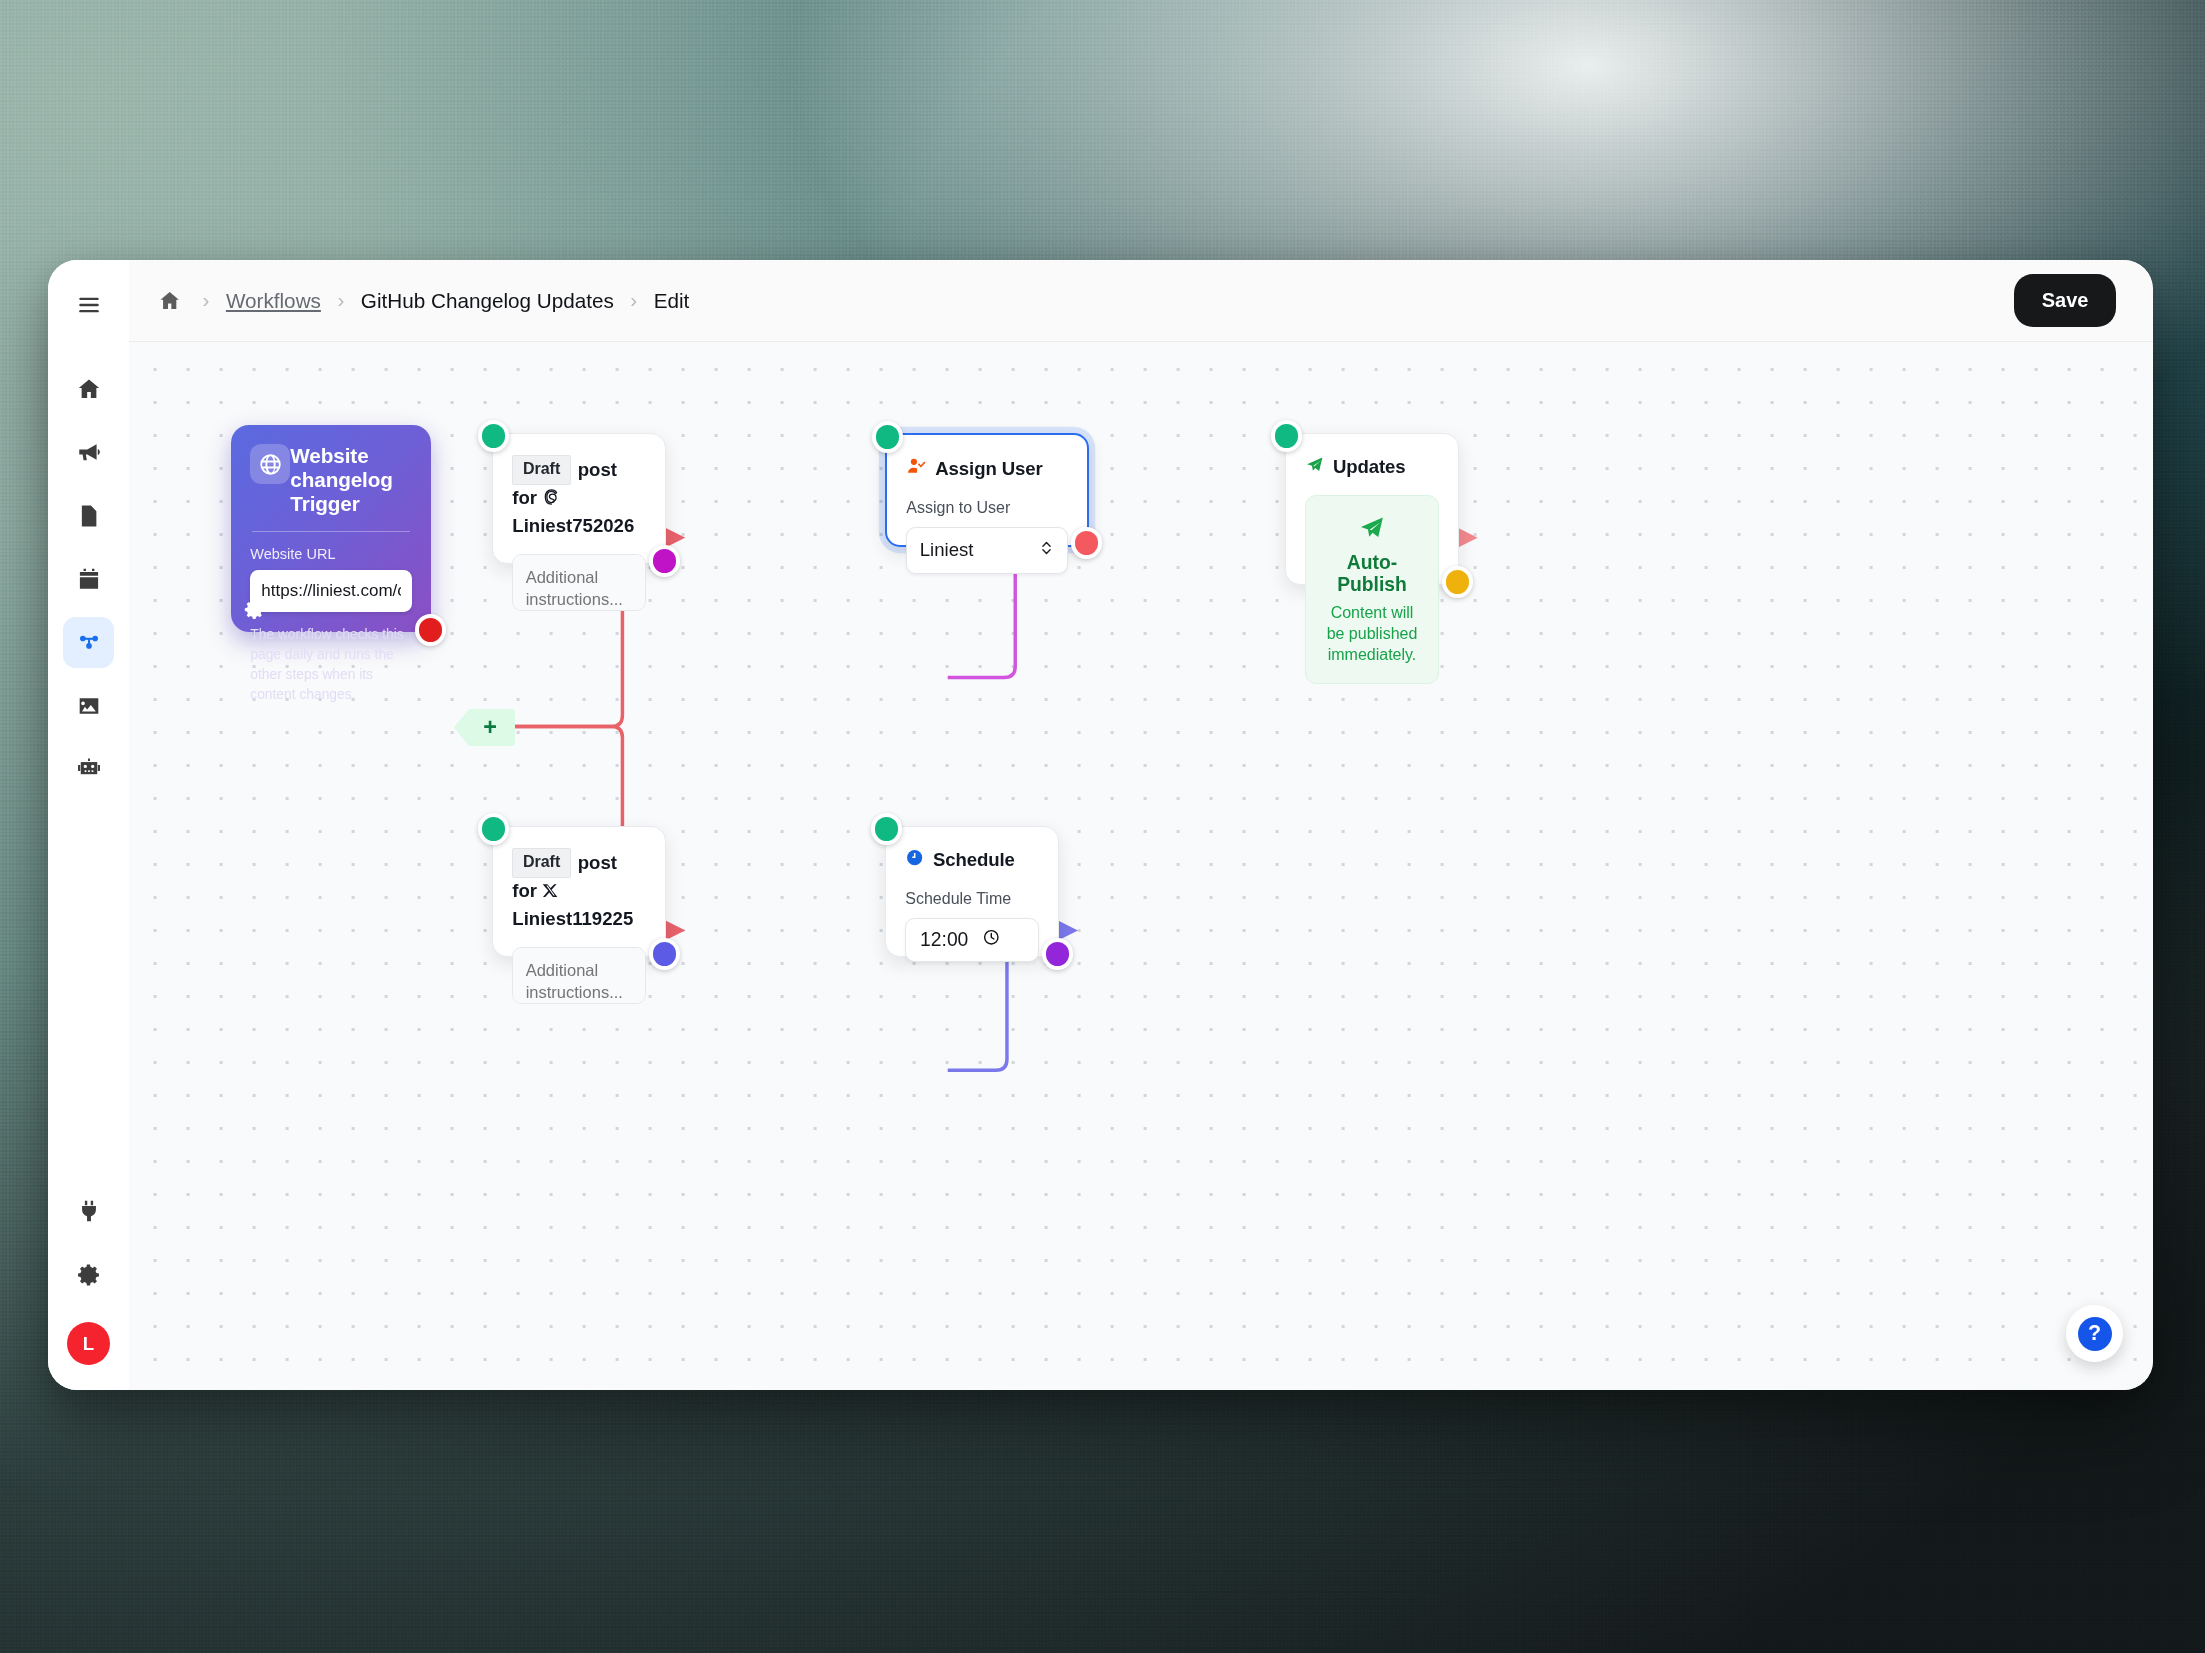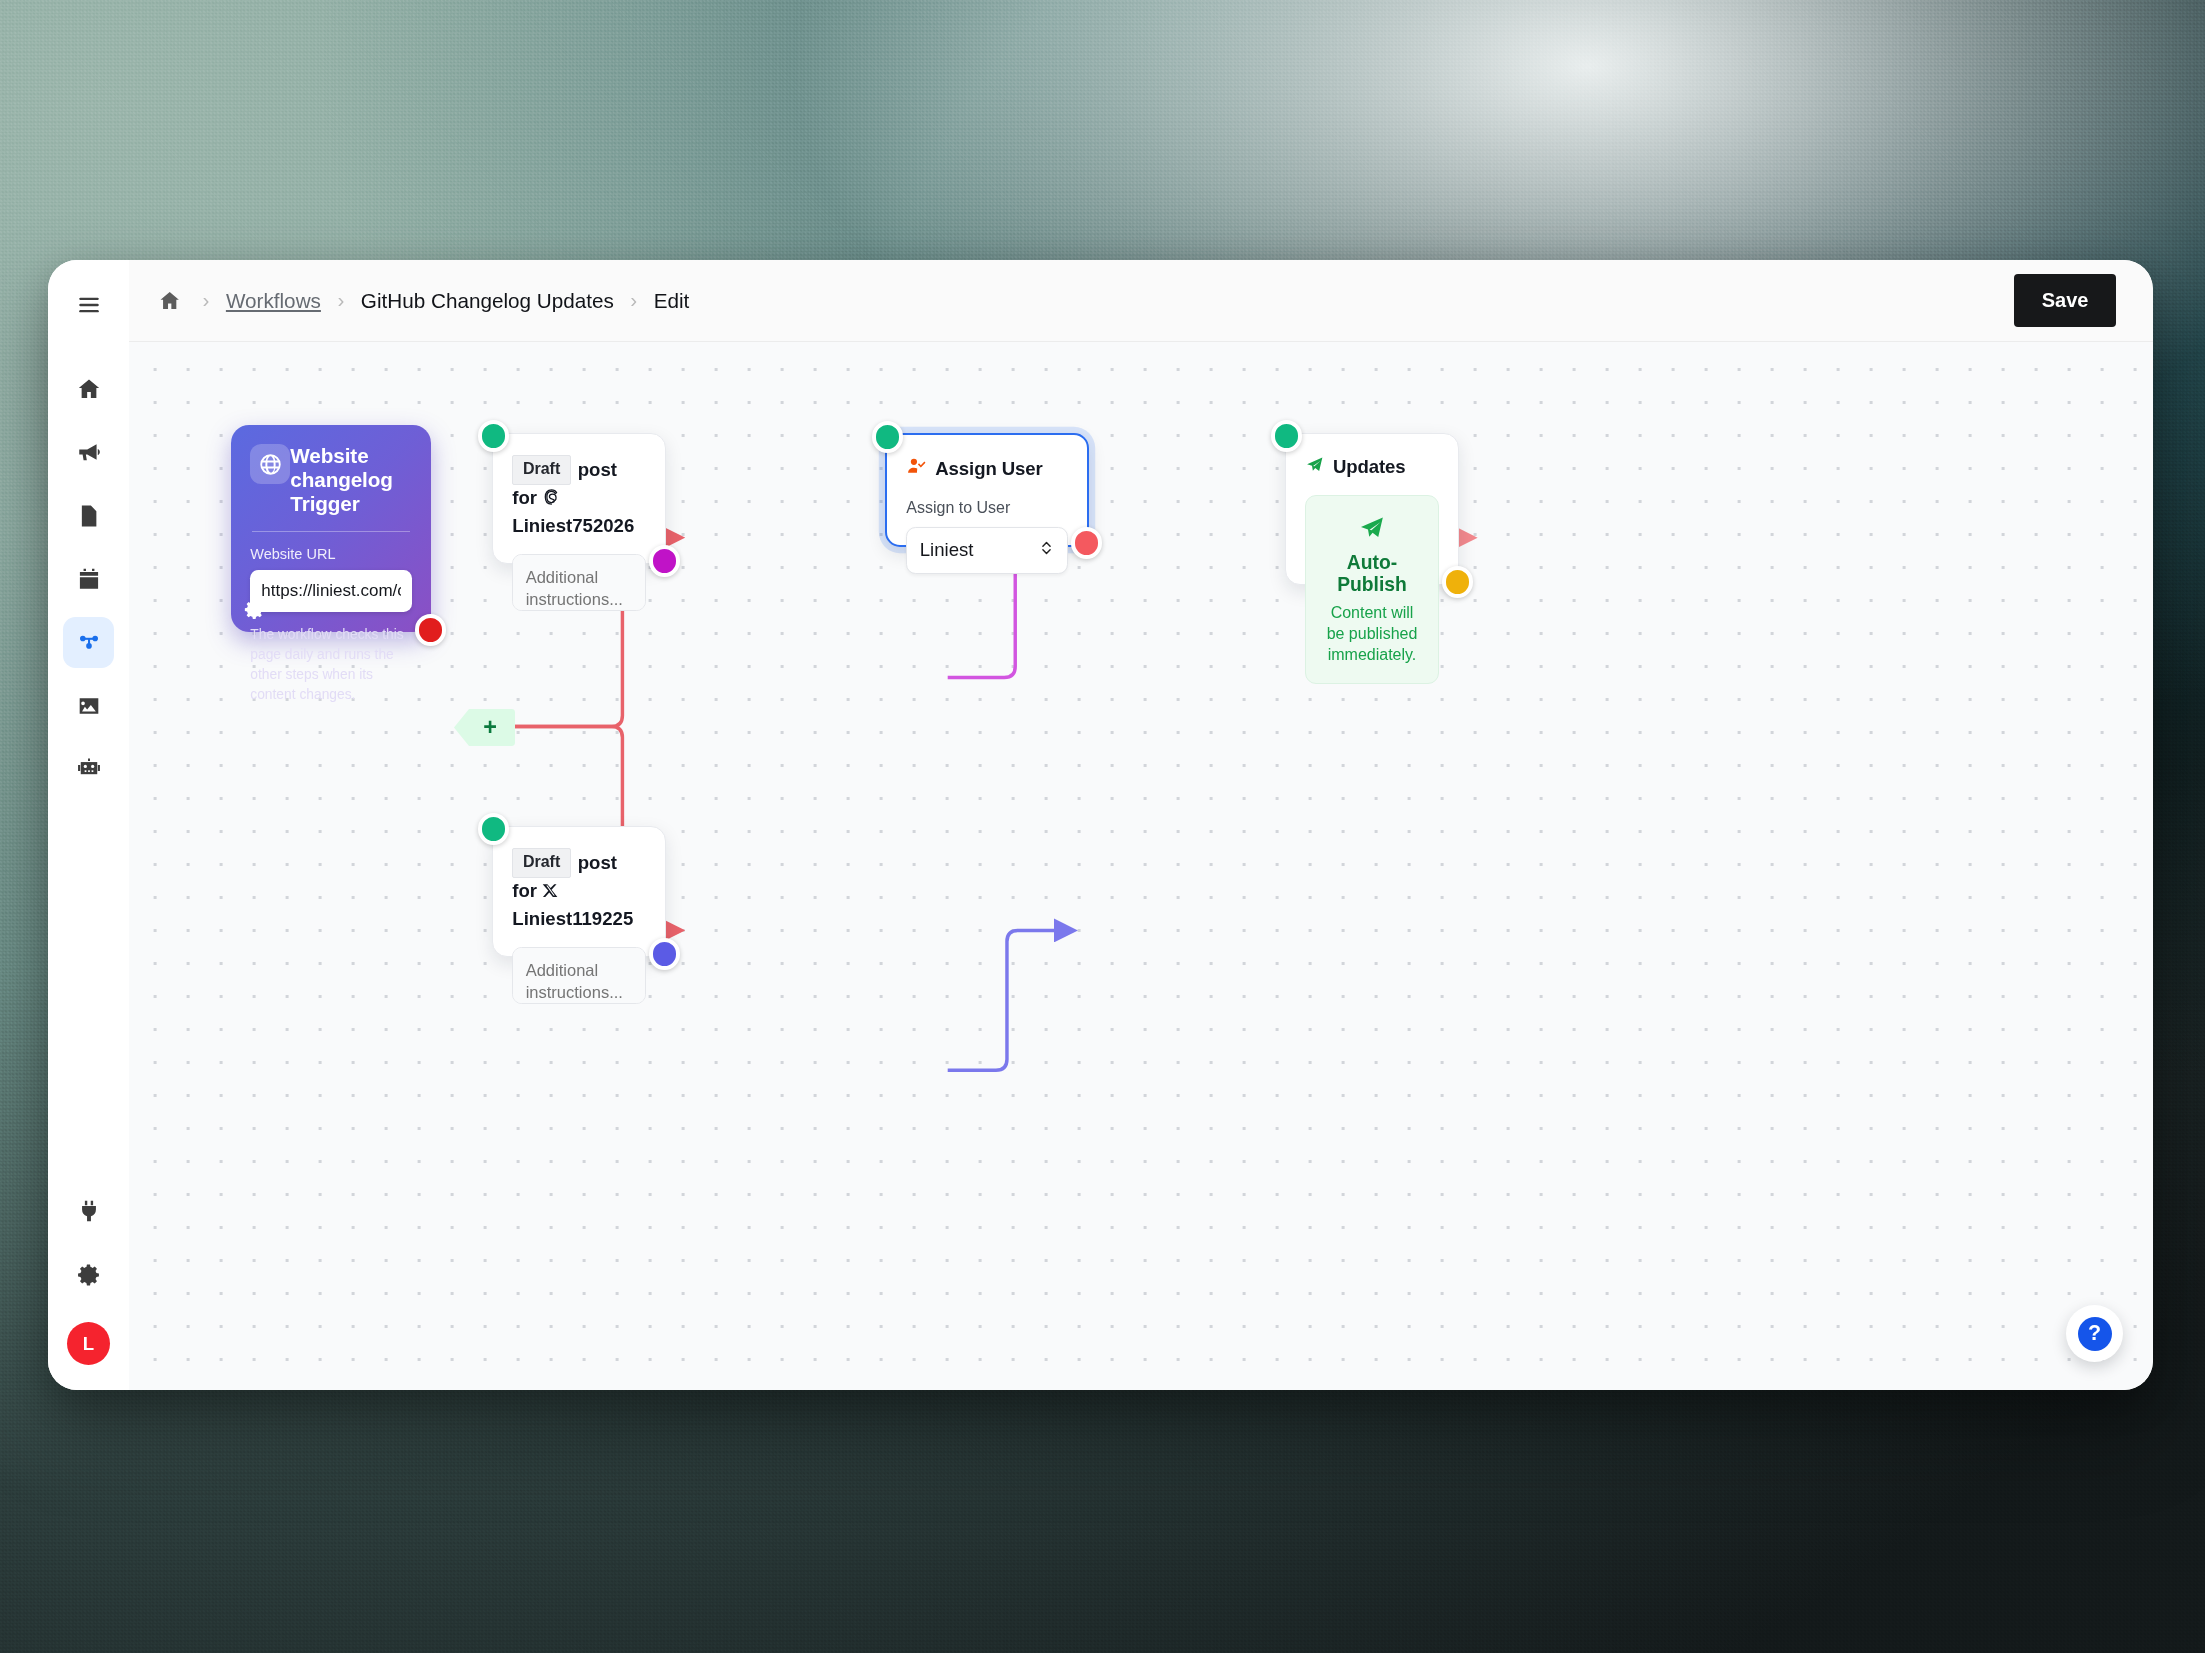--- a/index.html
+++ b/index.html
@@ -60,21 +60,21 @@
     display:flex;align-items:center;padding:0 37px 0 25px;
     border-top-right-radius:29px;
   }
   #breadcrumb{display:flex;align-items:center;gap:0;flex:1 1 auto;min-width:0;}
   .bc-home{width:32px;height:32px;display:flex;align-items:center;justify-content:center;color:#5c5c5c;cursor:pointer;}
   .bc-home svg{width:23.4px;height:23.4px;fill:currentColor;}
   .bc-sep{color:#b9b9b9;font-size:20.7px;margin:0 16.5px;line-height:1;user-select:none;}
   .bc-link{font-size:20.7px;color:#666b72;cursor:pointer;white-space:nowrap;text-decoration:underline;}
   .bc-cur{font-size:20.7px;color:#111318;font-weight:400;white-space:nowrap;}
   #save-btn{
-    background:#17181a;color:#fff;border:none;border-radius:4px;
+    background:#17181a;color:#fff;border:none;border-radius:19px;
     font-size:20px;font-weight:700;padding:15px 27.6px;cursor:pointer;
     font-family:inherit;
   }
   
   #canvas{
     flex:1 1 auto;position:relative;overflow:hidden;
     background-color:#f9fafb;
     background-image:radial-gradient(circle, #d2d5da 1.7px, transparent 1.7px);
     background-size:33px 33px;background-position:9.6px 11px;
     border-bottom-right-radius:29px;
@@ -436,20 +436,43 @@
             <svg width="27.6" height="27.6" viewBox="0 0 24 24" fill="#1aa94d">
                 <path d="M21.6 3.1 2.6 11.4l6.1 2 1.1 6.3 2.9-3.5 4.9 3.7Zm-9.9 11-1.6-.5 9.3-6.4Z"></path>
               </svg>
           </span>
           <div class="pub-ttl">Auto-Publish</div>
           <div class="pub-sub">Content will be published immediately.</div>
         </div>
         <span class="port out amber"></span>
       </div>
 
+      <div class="node wnode" style="left:756px;top:484px;width:174px;height:131px;">
+        <span class="port in green"></span>
+        <div class="node-title">
+          <span>
+            <svg width="19.3" height="19.3" viewBox="0 0 24 24">
+                <circle cx="12" cy="12" r="9.4" fill="#1566e0"></circle>
+                <path d="M11.1 6.2h1.9v6.3h-4v-1.9h2.1Z" fill="#fff"></path>
+              </svg>
+          </span>
+          <span>Schedule</span>
+        </div>
+        <div class="fld-label" style="margin-top:18px;">Schedule Time</div>
+        <div class="time-fld">
+          <span>12:00</span>
+          <span>
+            <svg width="18.6" height="18.6" viewBox="0 0 24 24" fill="none" stroke="#111" stroke-width="1.8">
+                <circle cx="12" cy="12" r="8.6"></circle>
+                <path d="M12 7v5.2l3.4 2" stroke-linecap="round"></path>
+              </svg>
+          </span>
+        </div>
+        <span class="port out purple"></span>
+      </div>
 
       <div id="help-fab">
         <span class="dot">?</span>
       </div>
 
     </div>
   </div>
 </div>
 
 

